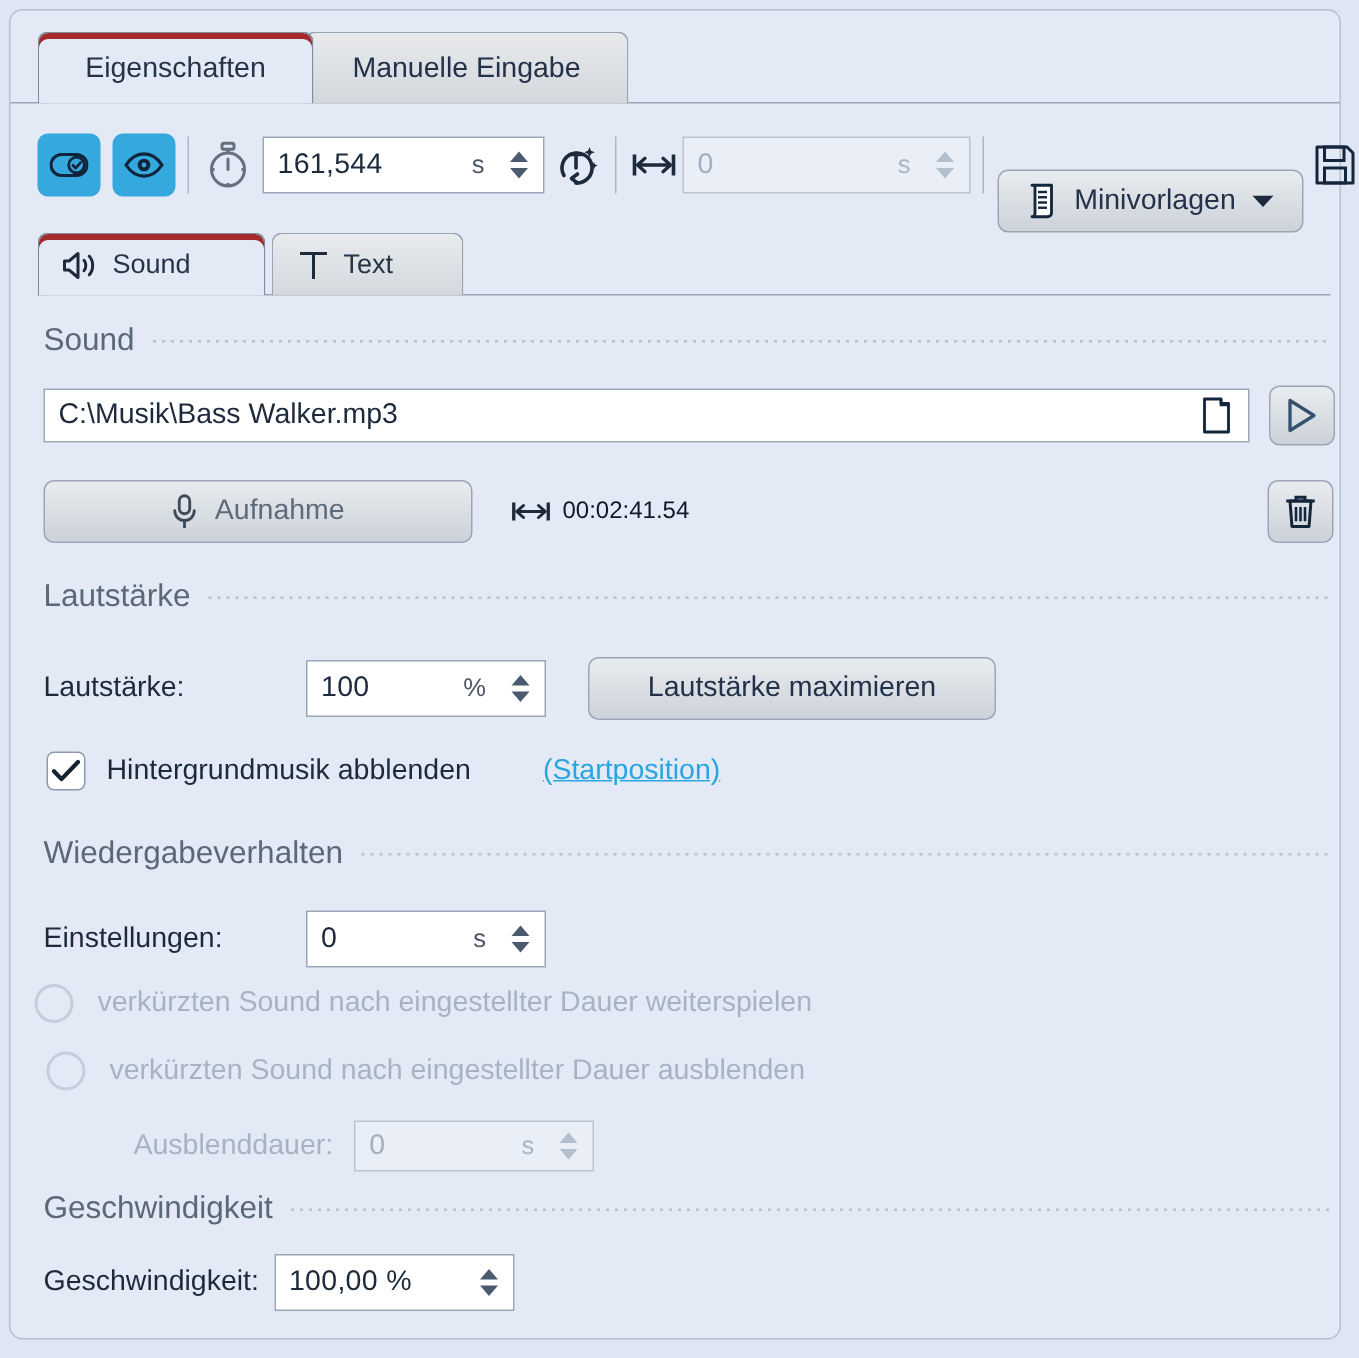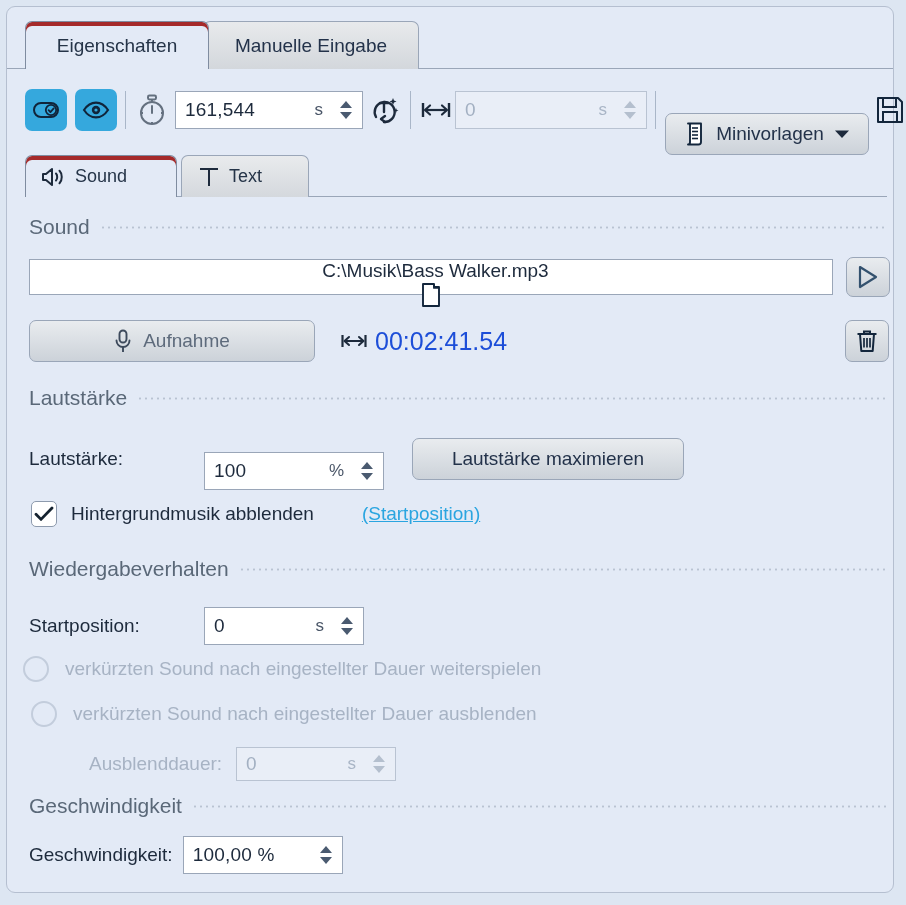--- a/index.html
+++ b/index.html
@@ -203,21 +203,20 @@
   .lab.dim { color: #a7b3c4; }
 
   .textfield {
     background: #ffffff;
     border: 1px solid #9aa6b8;
     box-sizing: border-box;
     display: flex; align-items: center;
     font-size: 19px;
     color: #1d2a3c;
     padding-left: 9px;
-    flex-direction: column;
   }
 
   .sqbtn {
     background: linear-gradient(180deg,#e9ecef 0%, #ccd2d9 100%);
     border: 1px solid #9aa6b8;
     border-radius: 7px;
     box-sizing: border-box;
     display: flex; align-items: center; justify-content: center;
     cursor: pointer;
   }
@@ -237,21 +236,21 @@
     border-radius: 50%;
     box-sizing: border-box;
     background: #e3eaf6;
   }
   .link {
     font-size: 19px;
     color: #2aa5e0;
     text-decoration: underline;
     cursor: pointer;
   }
-  .cyan { color: #1d4ed8; font-size: 25px; }
+  .cyan { color: #0f172a; font-size: 16px; }
   svg { display: block; }
 </style>
 </head>
 <body>
 
 <div class="frame">
 
   <div class="tabstrip">
     <div class="tab active" style="left:18px; width:184px;">
       <span>Eigenschaften</span>
@@ -450,21 +449,21 @@
     </svg>
   </div>
 
   <div class="sec" style="top:379px;">
     <span class="lbl">Lautstärke</span>
     <span class="dots"></span>
   </div>
 
   <div class="row" style="left:22px; top:431px;">
     <span class="lab" style="width:175px">Lautstärke:</span>
-    <div class="spin" style="position:relative; top:12px; width:180px; height:38px;">
+    <div class="spin" style="position:relative; top:0; width:160px; height:38px;">
       <span class="val">100</span>
       <span class="unit">%</span>
       <span class="arrows">
         <span class="ar-up"></span>
         <span class="ar-dn"></span>
       </span>
     </div>
     <div class="btn-grey" style="margin-left:28px; width:272px; height:42px; font-size:19px;">
       <span>Lautstärke maximieren</span>
     </div>
@@ -479,21 +478,21 @@
     <span class="lab" style="margin-left:14px">Hintergrundmusik abblenden</span>
     <span class="link" style="margin-left:48px">(Startposition)</span>
   </div>
 
   <div class="sec" style="top:550px;">
     <span class="lbl">Wiedergabeverhalten</span>
     <span class="dots"></span>
   </div>
 
   <div class="row" style="left:22px; top:600px;">
-    <span class="lab" style="width:175px">Startposition:</span>
+    <span class="lab" style="width:175px">Einstellungen:</span>
     <div class="spin" style="position:relative; top:0; width:160px; height:38px;">
       <span class="val">0</span>
       <span class="unit">s</span>
       <span class="arrows">
         <span class="ar-up"></span>
         <span class="ar-dn"></span>
       </span>
     </div>
   </div>
 

